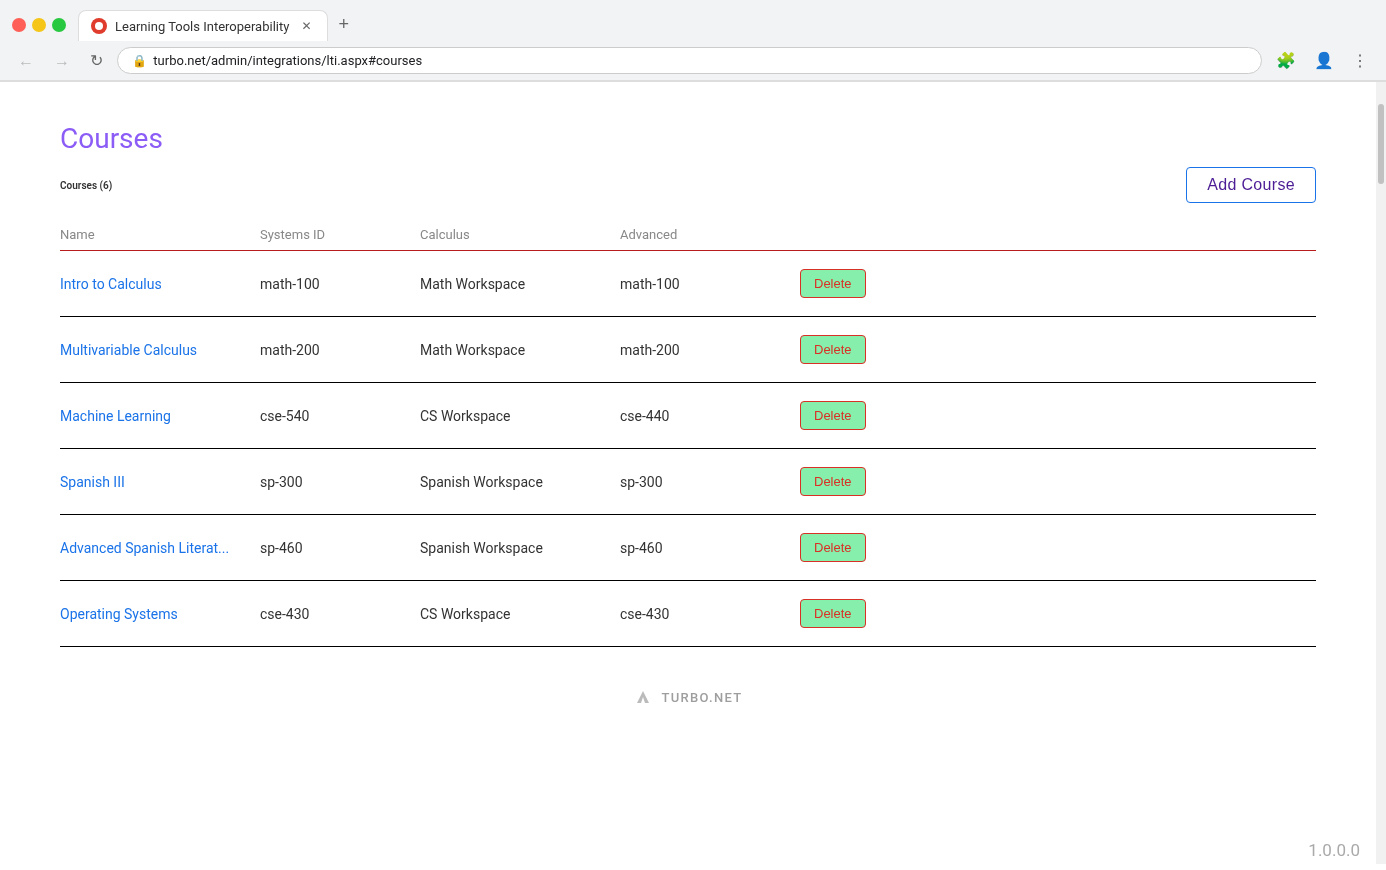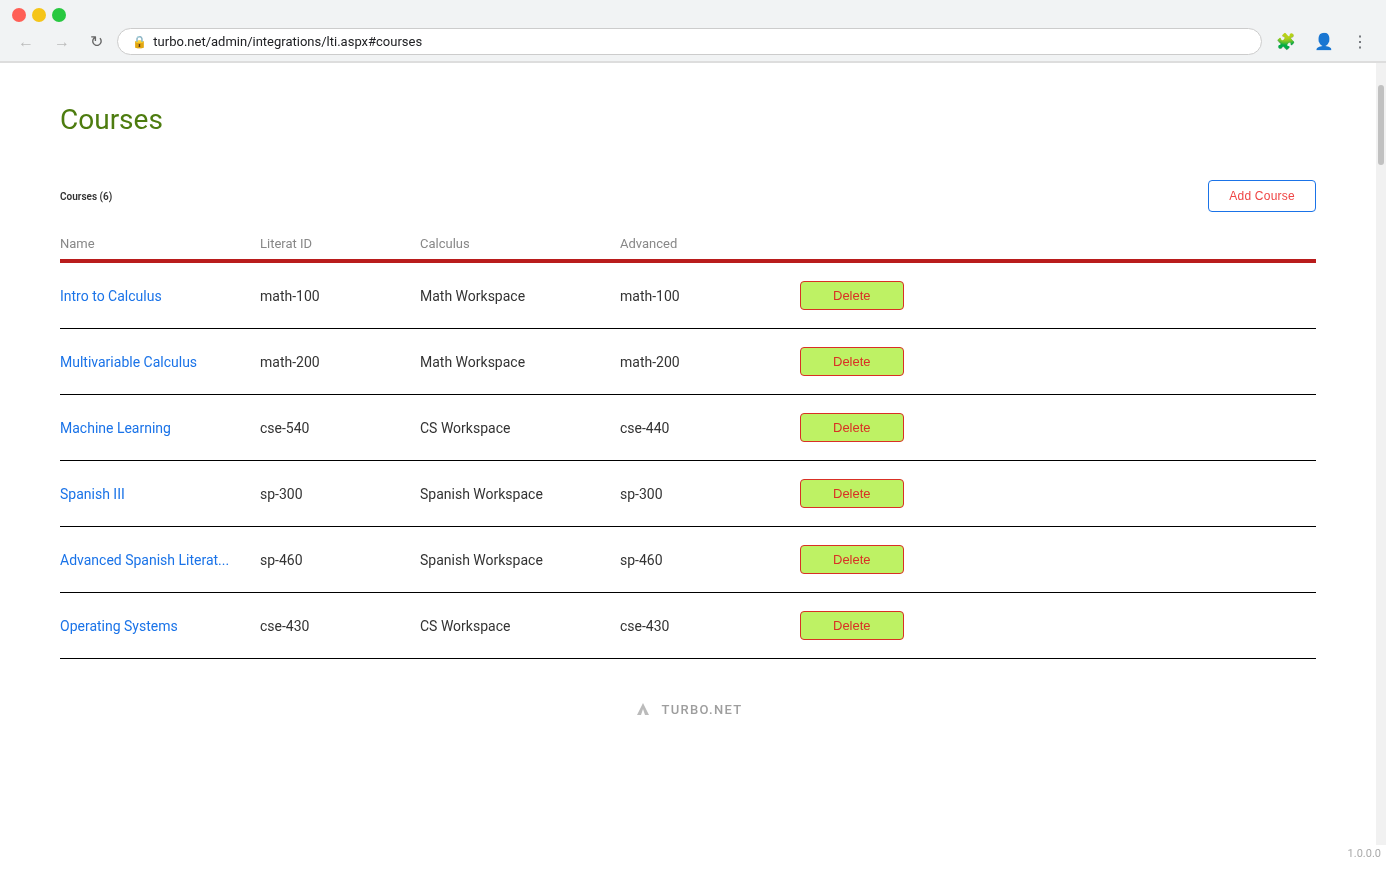--- a/index.html
+++ b/index.html
@@ -28,50 +28,60 @@
     .address-text { flex: 1; color: #202124; }
     .toolbar-actions { display: flex; align-items: center; gap: 6px; }
     .toolbar-icon-btn { background: none; border: none; cursor: pointer; color: #5f6368; padding: 4px 6px; border-radius: 4px; font-size: 16px; }
 
     
     .page-wrapper { display: flex; height: calc(870px - 88px); overflow: hidden; }
     .page-content { flex: 1; overflow-y: auto; padding: 40px 60px; position: relative; }
     .scrollbar-track { width: 10px; background: #f1f1f1; position: relative; }
     .scrollbar-thumb { width: 6px; height: 80px; background: #c1c1c1; border-radius: 3px; margin: 2px auto; position: absolute; top: 20px; left: 2px; }
 
-    .page-title { font-size: 28px; font-weight: 400; color: #4d7c0f; margin-bottom: 44px; }
+    .page-title { font-size: 28px; font-weight: 400; color: #8b5cf6; margin-bottom: 12px; }
 
     .courses-header { display: flex; align-items: center; justify-content: space-between; margin-bottom: 16px; }
     .courses-count { font-size: 10px; font-weight: 600; color: #333; }
-    .add-course-btn { border: 1px solid #1a73e8; background: #fff; color: #ef4444; padding: 8px 20px; border-radius: 4px; font-size: 12px; font-weight: 500; cursor: pointer; letter-spacing: 0.02em; }
+    .add-course-btn { border: 1px solid #1a73e8; background: #fff; color: #4c1d95; padding: 8px 20px; border-radius: 4px; font-size: 16px; font-weight: 500; cursor: pointer; letter-spacing: 0.02em; }
 
     .table-container { width: 100%; }
-    .table-header { display: grid; grid-template-columns: 200px 160px 200px 180px 1fr; padding: 8px 0; border-bottom: 4px solid #b91c1c; }
+    .table-header { display: grid; grid-template-columns: 200px 160px 200px 180px 1fr; padding: 8px 0; border-bottom: 1px solid #b91c1c; }
     .col-header { font-size: 13px; color: #888; font-weight: 400; }
     .table-row { display: grid; grid-template-columns: 200px 160px 200px 180px 1fr; padding: 18px 0; border-bottom: 1px solid #000000; align-items: center; }
     .cell-name { color: #1a73e8; cursor: pointer; font-size: 14px; white-space: nowrap; overflow: hidden; text-overflow: ellipsis; }
     .cell { font-size: 14px; color: #333; }
     .cell-action { display: flex; justify-content: flex-start; }
-    .delete-btn { border: 1px solid #d93025; background: #bef264; color: #d93025; padding: 6px 32px; border-radius: 4px; font-size: 13px; font-weight: 500; cursor: pointer; }
+    .delete-btn { border: 1px solid #d93025; background: #86efac; color: #d93025; padding: 6px 13px; border-radius: 4px; font-size: 13px; font-weight: 500; cursor: pointer; }
 
     .page-footer { text-align: center; padding: 40px 0 20px; }
     .footer-logo { display: flex; align-items: center; justify-content: center; gap: 8px; color: #9e9e9e; font-size: 13px; font-weight: 500; letter-spacing: 0.1em; }
     .footer-logo-icon { width: 20px; height: 20px; }
 
-    .version-badge { position: fixed; bottom: 10px; right: 5px; font-size: 11px; color: #aaa; }
+    .version-badge { position: fixed; bottom: 10px; right: 26px; font-size: 17px; color: #aaa; }
   </style>
 </head>
 <body>
 
 <div class="browser-chrome">
   <div class="browser-titlebar">
     <div class="window-controls">
       <button class="win-btn win-close">×</button>
       <button class="win-btn win-minimize">−</button>
       <button class="win-btn win-maximize">□</button>
+    </div>
+    <div class="tab-bar">
+      <div class="tab-active">
+        <div class="tab-favicon">
+          <div class="tab-favicon-inner"></div>
+        </div>
+        <span>Learning Tools Interoperability</span>
+        <span class="tab-close">✕</span>
+      </div>
+      <button class="tab-new">+</button>
     </div>
   </div>
   <div class="browser-toolbar">
     <button class="nav-btn disabled">←</button>
     <button class="nav-btn disabled">→</button>
     <button class="nav-btn">↻</button>
     <div class="address-bar">
       <span class="address-lock">🔒</span>
       <span class="address-text">turbo.net/admin/integrations/lti.aspx#courses</span>
     </div>
@@ -89,21 +99,21 @@
     <h1 class="page-title">Courses</h1>
 
     <div class="courses-header">
       <span class="courses-count">Courses (6)</span>
       <button class="add-course-btn">Add Course</button>
     </div>
 
     <div class="table-container">
       <div class="table-header">
         <span class="col-header">Name</span>
-        <span class="col-header">Literat ID</span>
+        <span class="col-header">Systems ID</span>
         <span class="col-header">Calculus</span>
         <span class="col-header">Advanced</span>
         <span class="col-header"></span>
       </div>
 
       <div id="table-body">
           <div class="table-row">
       <span class="cell-name">Intro to Calculus</span>
       <span class="cell">math-100</span>
       <span class="cell">Math Workspace</span>

